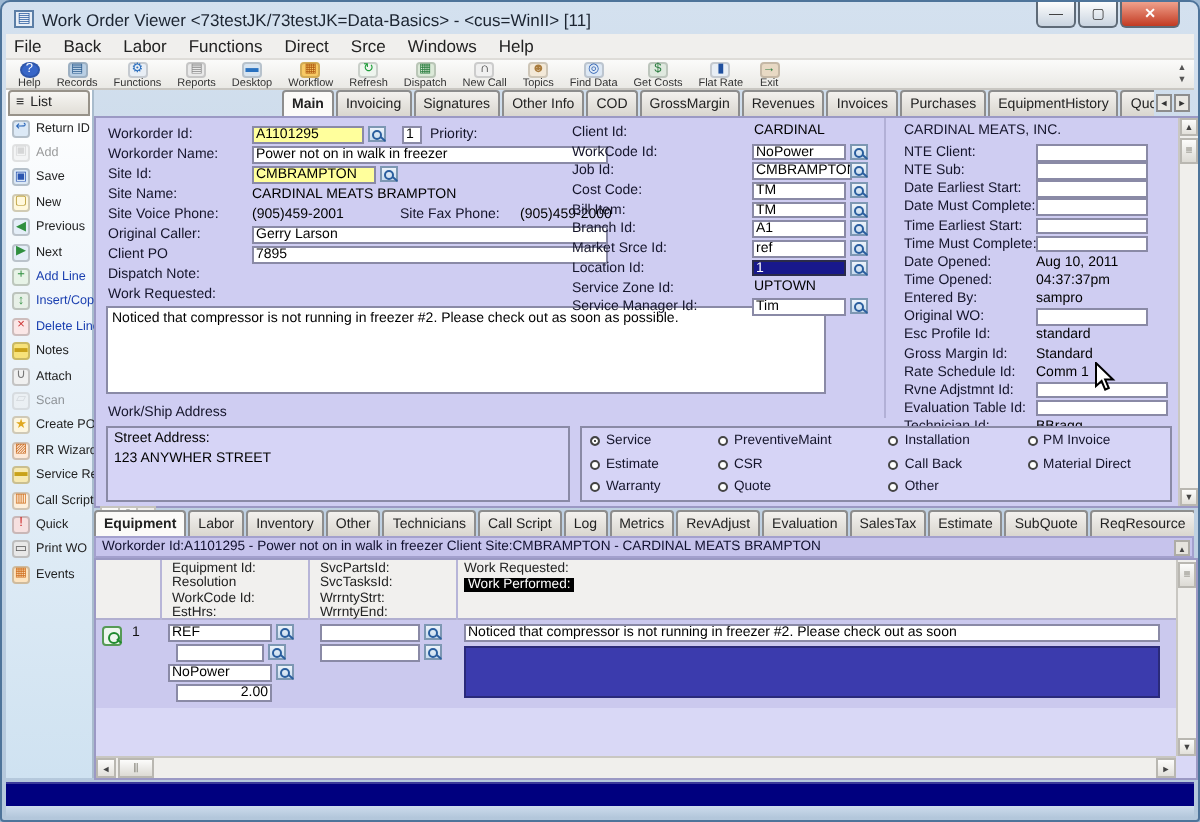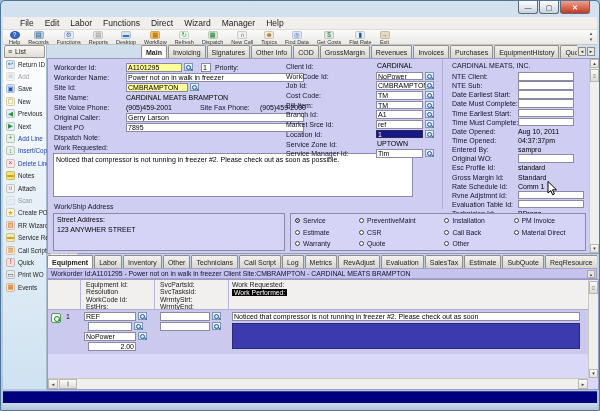--- a/index.html
+++ b/index.html
@@ -16,21 +16,21 @@
   .appicon{width:10px;height:9px;background:#e8eef6;border:1px solid #5b7ea6;display:flex;align-items:center;justify-content:center;
            font-size:7px;color:#2a5b9e;line-height:1;flex:none}
   #winbtns{position:absolute;top:0;right:9px;display:flex;gap:1px}
   .wb{width:20px;height:13px;border:1px solid #5e6a77;border-top:none;border-radius:0 0 3px 3px;
       background:linear-gradient(#fdfdfd,#c9d4e0);display:flex;align-items:center;justify-content:center;
       font-size:7px;line-height:1;color:#333}
   .wb.close{width:30px;background:linear-gradient(#f0a18c,#c23a22);color:#fff;font-weight:bold}
 
   
   #menubar{position:absolute;top:16px;left:2px;right:2px;height:13px;background:#f0efed;border-bottom:1px solid #dedcd8;
-           display:flex;align-items:center;gap:11px;padding:0 17px;font-size:8.5px;color:#222}
+           display:flex;align-items:center;gap:11px;padding:0 4px;font-size:8.5px;color:#222}
   .mitem{cursor:default}
 
   
   #toolbar{position:absolute;top:29px;left:2px;right:2px;height:15px;background:linear-gradient(#fbfbfa,#eae9e5);
            border-bottom:1px solid #c9c7c2;display:flex;align-items:flex-start;gap:8px;padding:1px 0 0 6px}
   .tbtn{display:flex;flex-direction:column;align-items:center;font-size:5.5px;color:#333;line-height:1.1}
   .ticon{width:10px;height:8px;border-radius:2px;display:flex;align-items:center;justify-content:center;
          font-size:6.5px;line-height:1;border:1px solid rgba(0,0,0,.15)}
   #tb-scroll{position:absolute;right:4px;top:30px;width:8px;font-size:4.5px;color:#555;text-align:center;line-height:1.4}
 
@@ -152,35 +152,39 @@
   #navybar{position:absolute;left:2px;top:390px;right:2px;height:12px;background:#00007f;border-top:1px solid #3a3a9a}
   #bottomframe{position:absolute;left:2px;top:402px;right:2px;bottom:1px;background:linear-gradient(#cddcec,#b2c6da)}
 
   #cursor{position:absolute;left:546px;top:180px;z-index:60}
 </style>
 </head>
 <body>
 
 <div id="frame">
 
+  <div id="titlebar">
+    <span class="appicon">▤</span>
+    <span class="nowrap">Work Order Viewer &lt;73testJK/73testJK=Data-Basics&gt; - &lt;cus=WinII&gt; [11]</span>
+  </div>
   <div id="winbtns">
     <span class="wb">—</span>
     <span class="wb">▢</span>
     <span class="wb close">✕</span>
   </div>
 
   <div id="menubar">
 
   <span class="mitem"><span>File</span></span>
-      <span class="mitem"><span>Edit</span></span>
+      <span class="mitem"><span>Back</span></span>
       <span class="mitem"><span>Labor</span></span>
       <span class="mitem"><span>Functions</span></span>
       <span class="mitem"><span>Direct</span></span>
-      <span class="mitem"><span>Wizard</span></span>
-      <span class="mitem"><span>Manager</span></span>
+      <span class="mitem"><span>Srce</span></span>
+      <span class="mitem"><span>Windows</span></span>
       <span class="mitem"><span>Help</span></span>
     </div>
 
   <div id="toolbar">
 
   <div class="tbtn">
         <span class="ticon" style="background: rgb(55, 102, 200); color: rgb(255, 255, 255); border-radius: 50%;">?</span>
         <span>Help</span>
       </div>
       <div class="tbtn">

